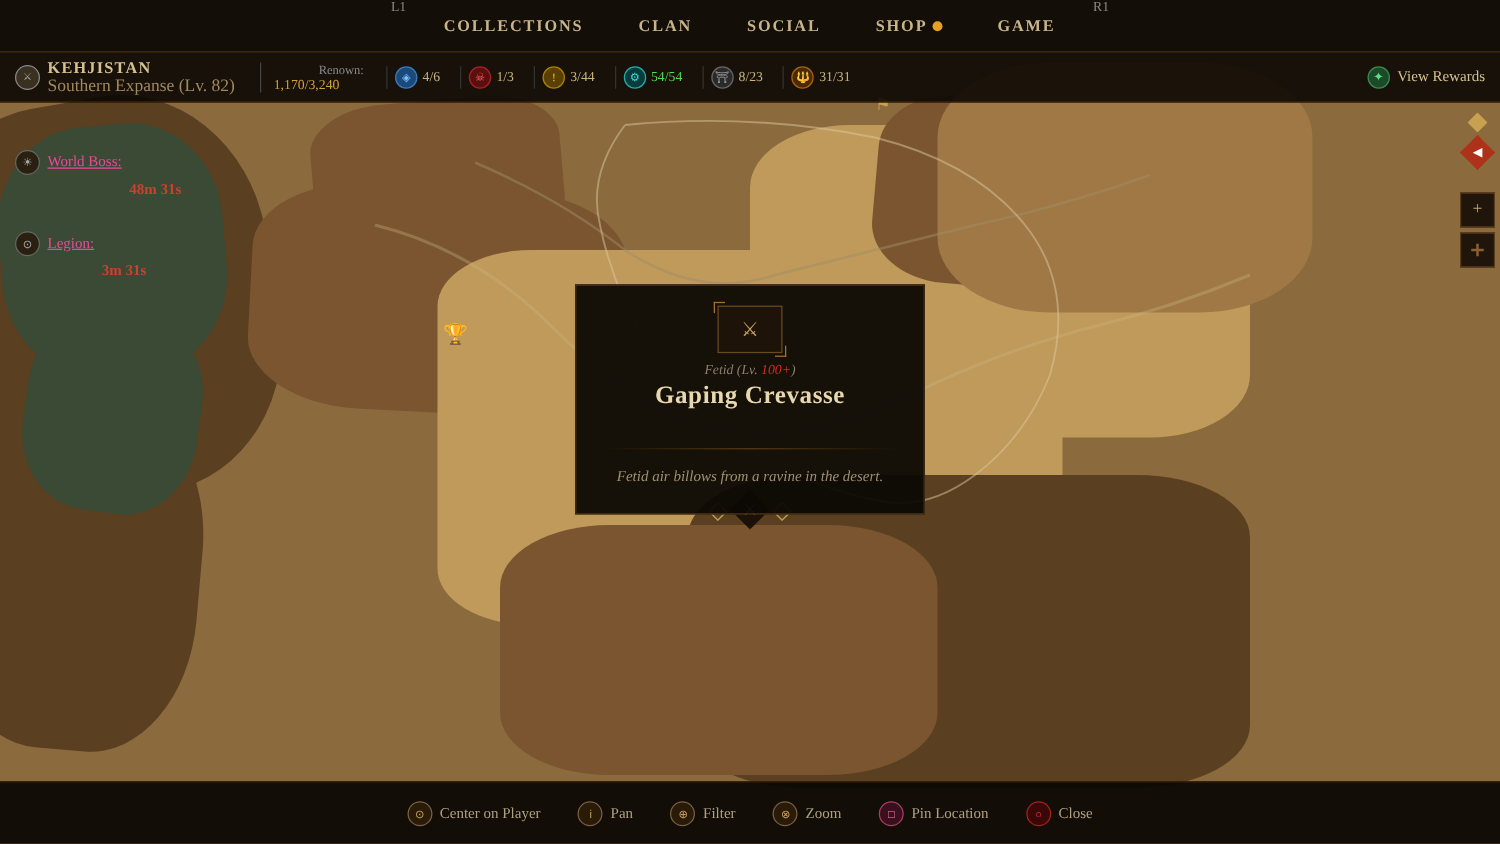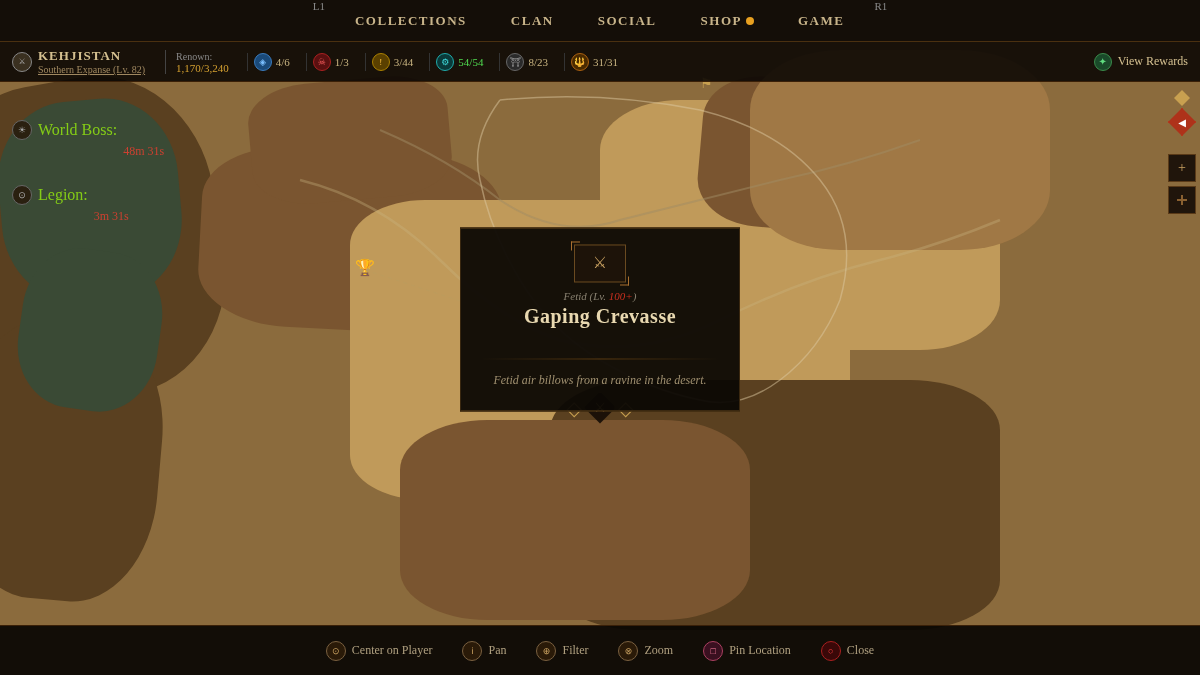--- a/index.html
+++ b/index.html
@@ -124,32 +124,31 @@
       font-size: 8px; color: #aaa;
     }
     .region-name {
       color: #d4c090;
       font-size: 13px;
       font-weight: bold;
       letter-spacing: 1px;
     }
     .region-sub {
       color: #a08860;
-      font-size: 10px;
-      text-decoration: underline;
+      font-size: 14px;
     }
 
     .renown-info {
       color: #d4c090;
       font-size: 11px;
       border-left: 1px solid #444;
       padding-left: 10px;
       margin-right: 8px;
     }
-    .renown-label { color: #888; font-size: 10px; }
+    .renown-label { color: #888; font-size: 10px; margin-left: 36px; }
     .renown-val { color: #d4a030; }
 
     .stat-item {
       display: flex;
       align-items: center;
       gap: 4px;
       padding: 0 6px;
       border-left: 1px solid #333;
     }
     .stat-icon {
@@ -231,22 +230,22 @@
       margin-bottom: 6px;
     }
     .event-icon {
       width: 20px; height: 20px;
       border-radius: 50%;
       border: 1px solid #666;
       background: #2a2010;
       display: flex; align-items: center; justify-content: center;
       font-size: 9px; color: #aaa;
     }
-    .event-label { color: #84cc16; font-size: 16px; }
-    .event-time { color: #cc4030; font-size: 12px; font-weight: normal; margin-top: 44px; }
+    .event-label { color: #ec4899; font-size: 12px; text-decoration: underline; }
+    .event-time { color: #cc4030; font-size: 12px; font-weight: bold; margin-top: 44px; }
 
     
     #location-tooltip {
       position: absolute;
       left: 50%;
       top: 50%;
       transform: translate(-50%, -60%);
       z-index: 200;
       width: 280px;
     }

